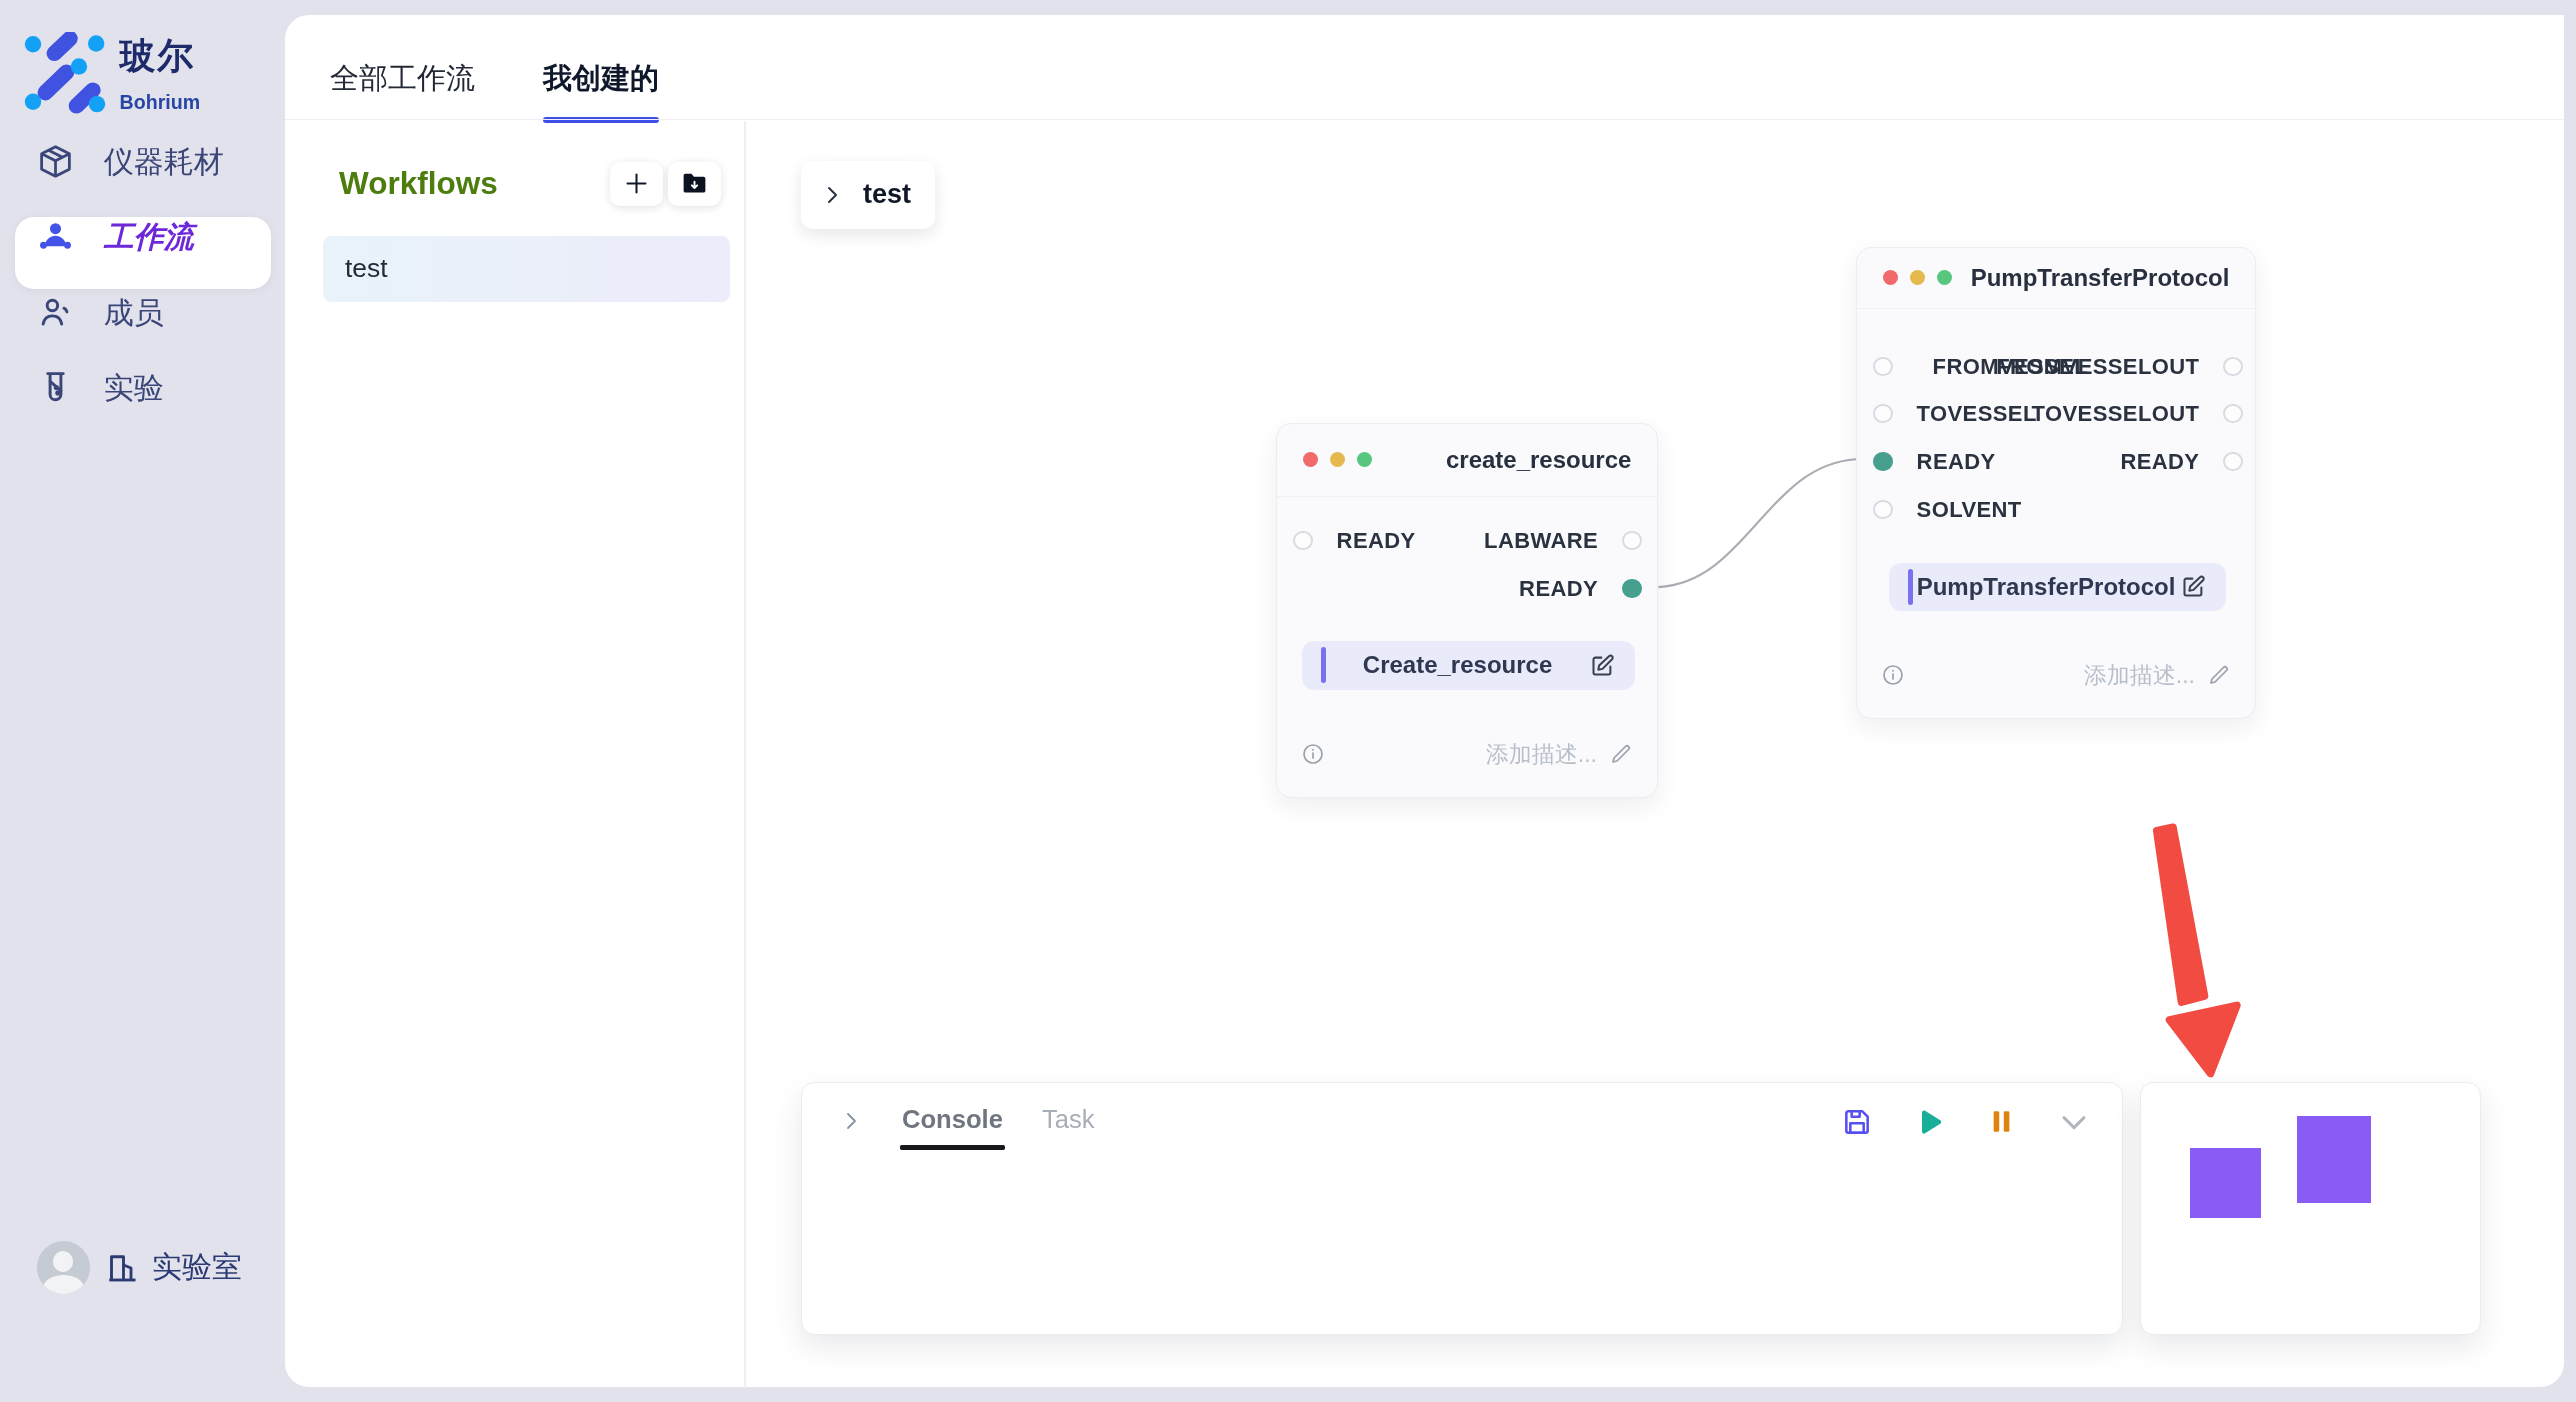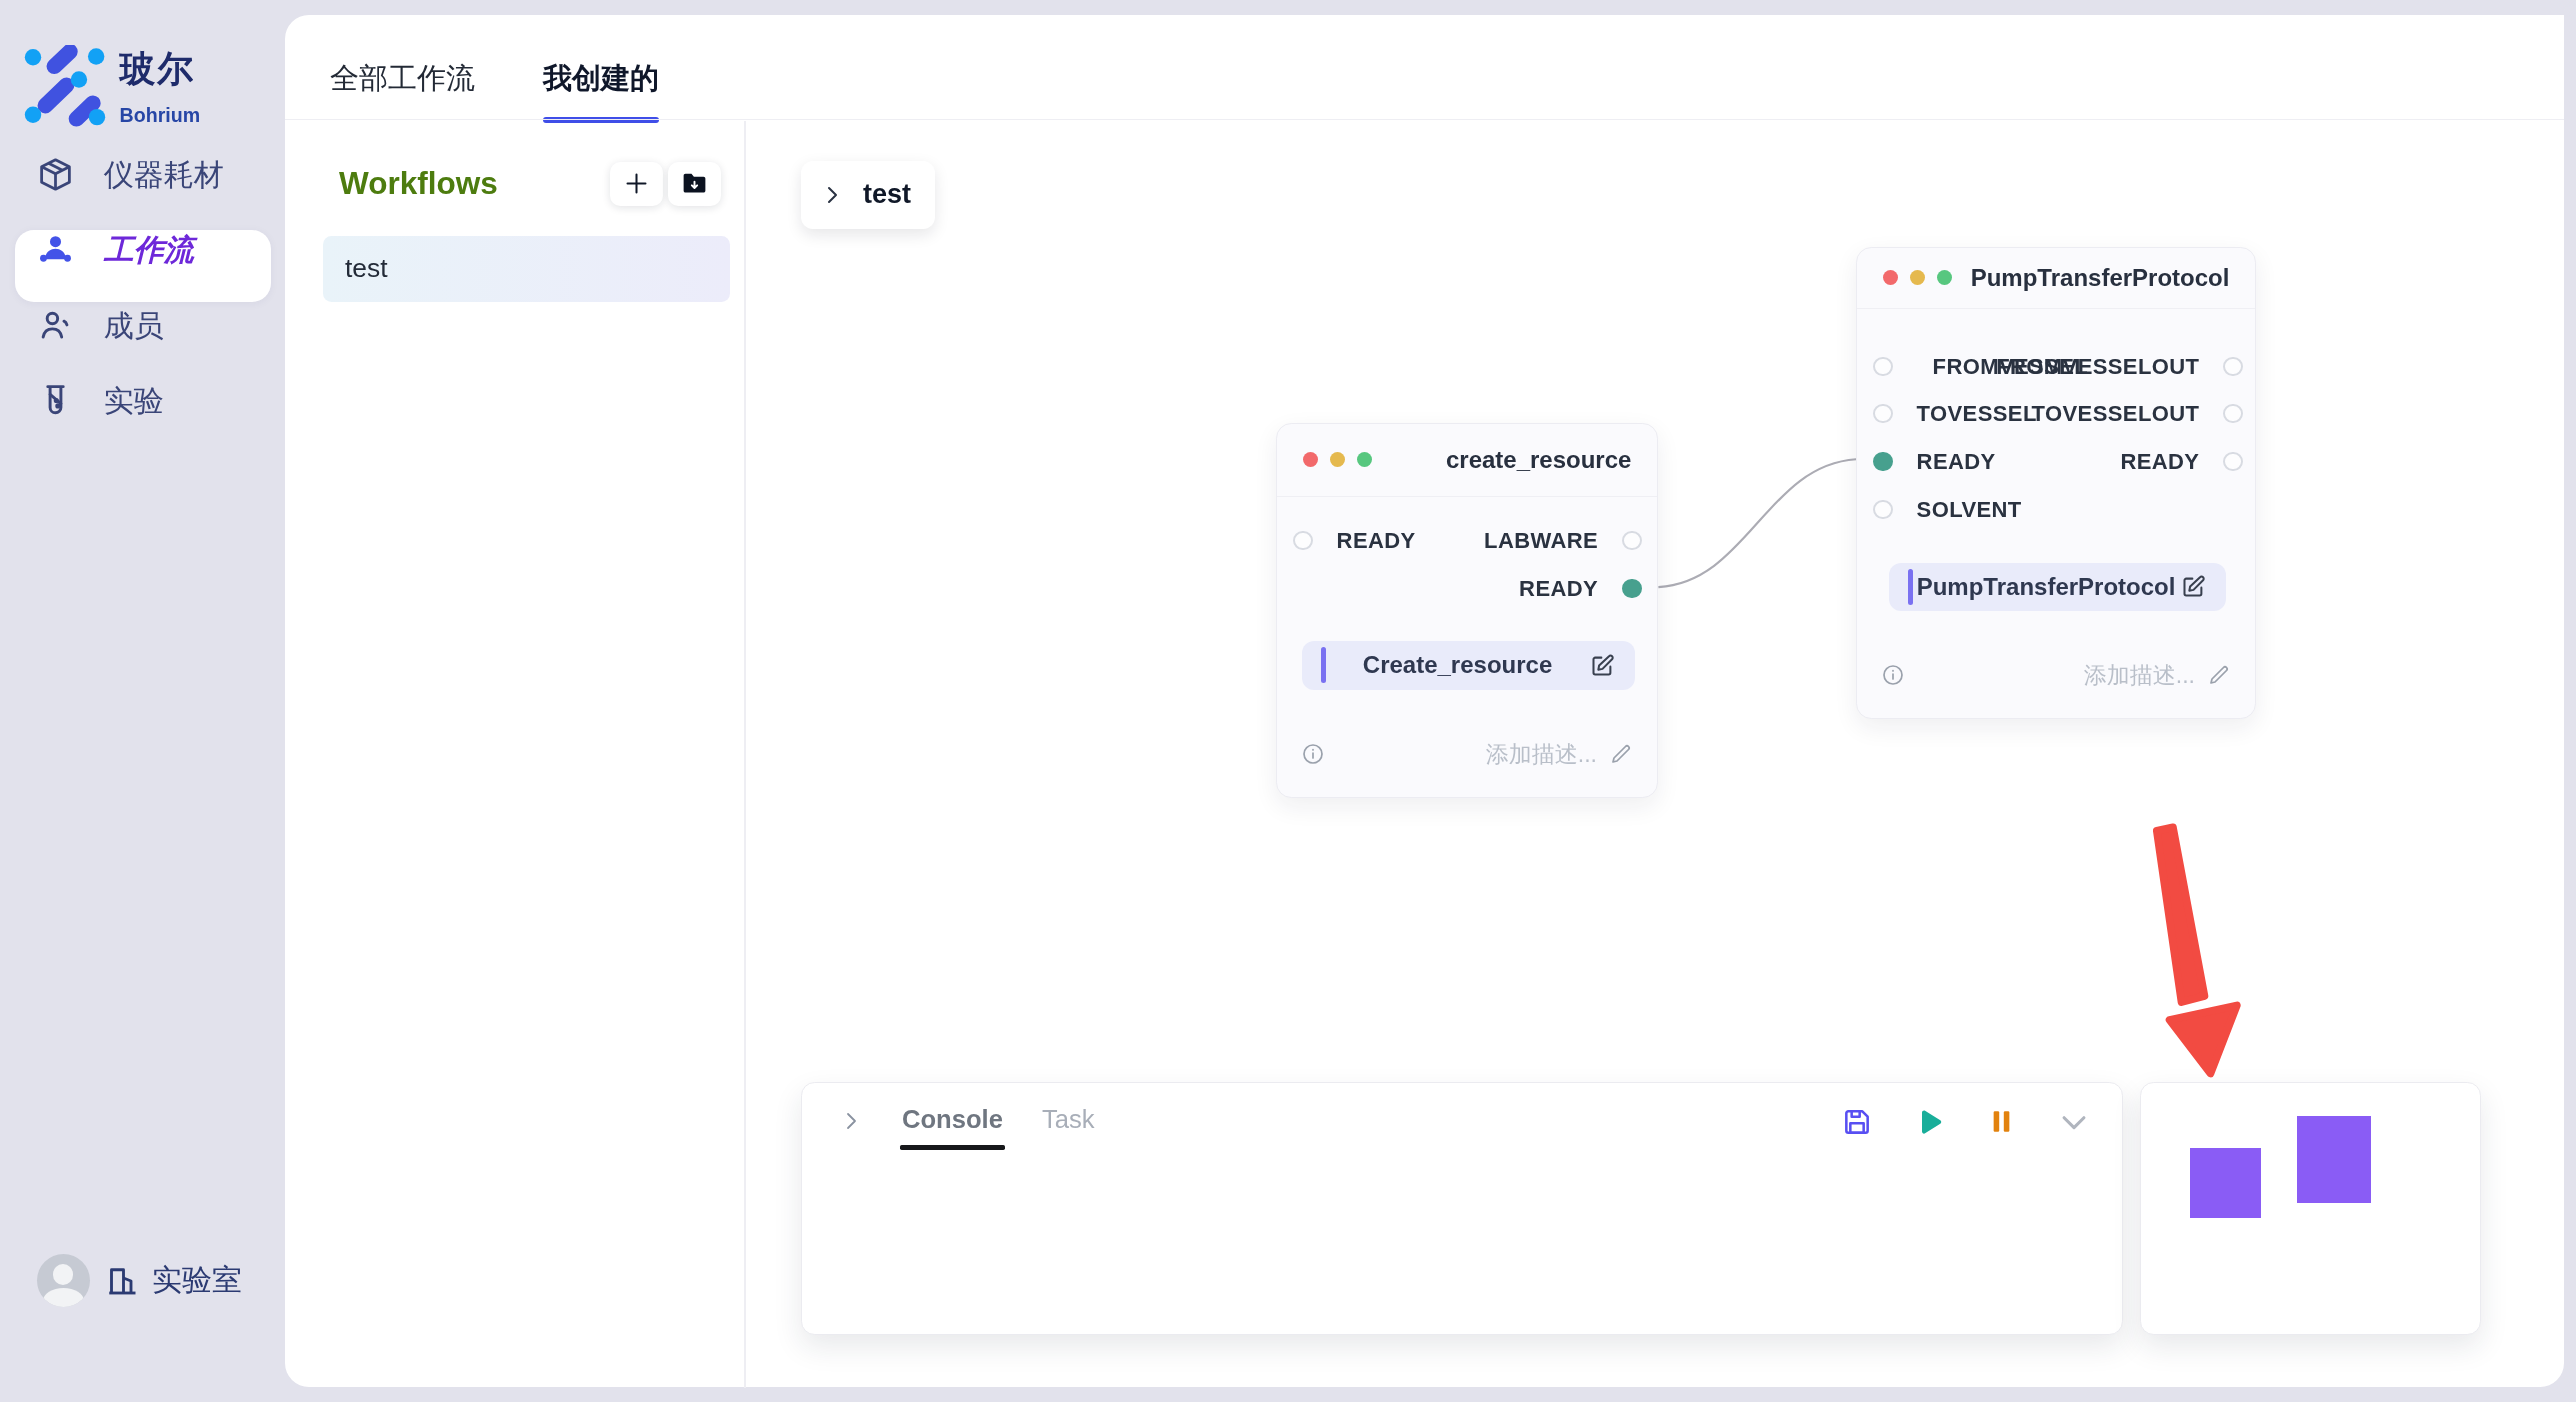--- a/index.html
+++ b/index.html
@@ -4,21 +4,21 @@
 <style>
   * { margin:0; padding:0; box-sizing:border-box; }
   html,body { width:2576px; height:1402px; overflow:hidden; }
   body {
     font-family:"Liberation Sans","DejaVu Sans",sans-serif;
     background:#E2E2EC;
     position:relative;
     color:#1F2430;
   }
   
-  .sidebar { position:absolute; left:0; top:16px; width:285px; height:1332px; }
+  .sidebar { position:absolute; left:0; top:3px; width:285px; height:1332px; }
   .logo { position:absolute; left:24px; top:29px; display:flex; align-items:center; gap:13.6px; }
   .logo-mark { width:82px; height:82px; }
   .logo-cn { font-size:36px; font-weight:700; color:#1E2B6B; letter-spacing:1.7px; }
   .logo-en { font-size:19.6px; font-weight:700; color:#2746A6; margin-top:10px; }
   .menu { position:absolute; left:15.3px; top:139px; width:256px; }
   .menu-item {
     height:72px; border-radius:19px; display:flex; align-items:flex-start;
     padding-left:20.4px; gap:29px; margin-bottom:3.4px; cursor:pointer;
     color:#3A4578; font-size:30px; font-weight:500;
   }

